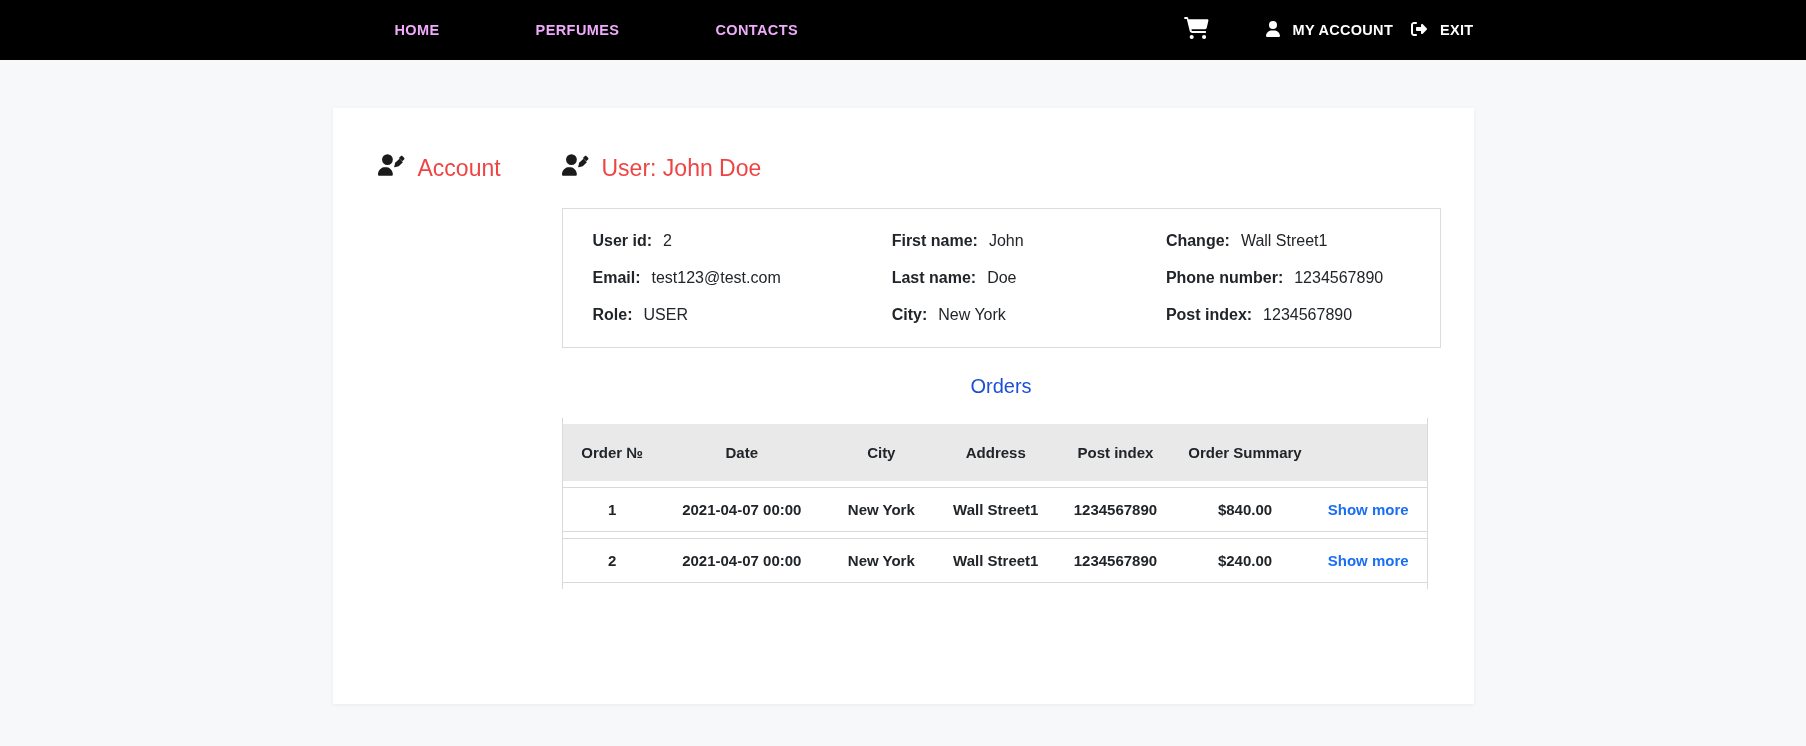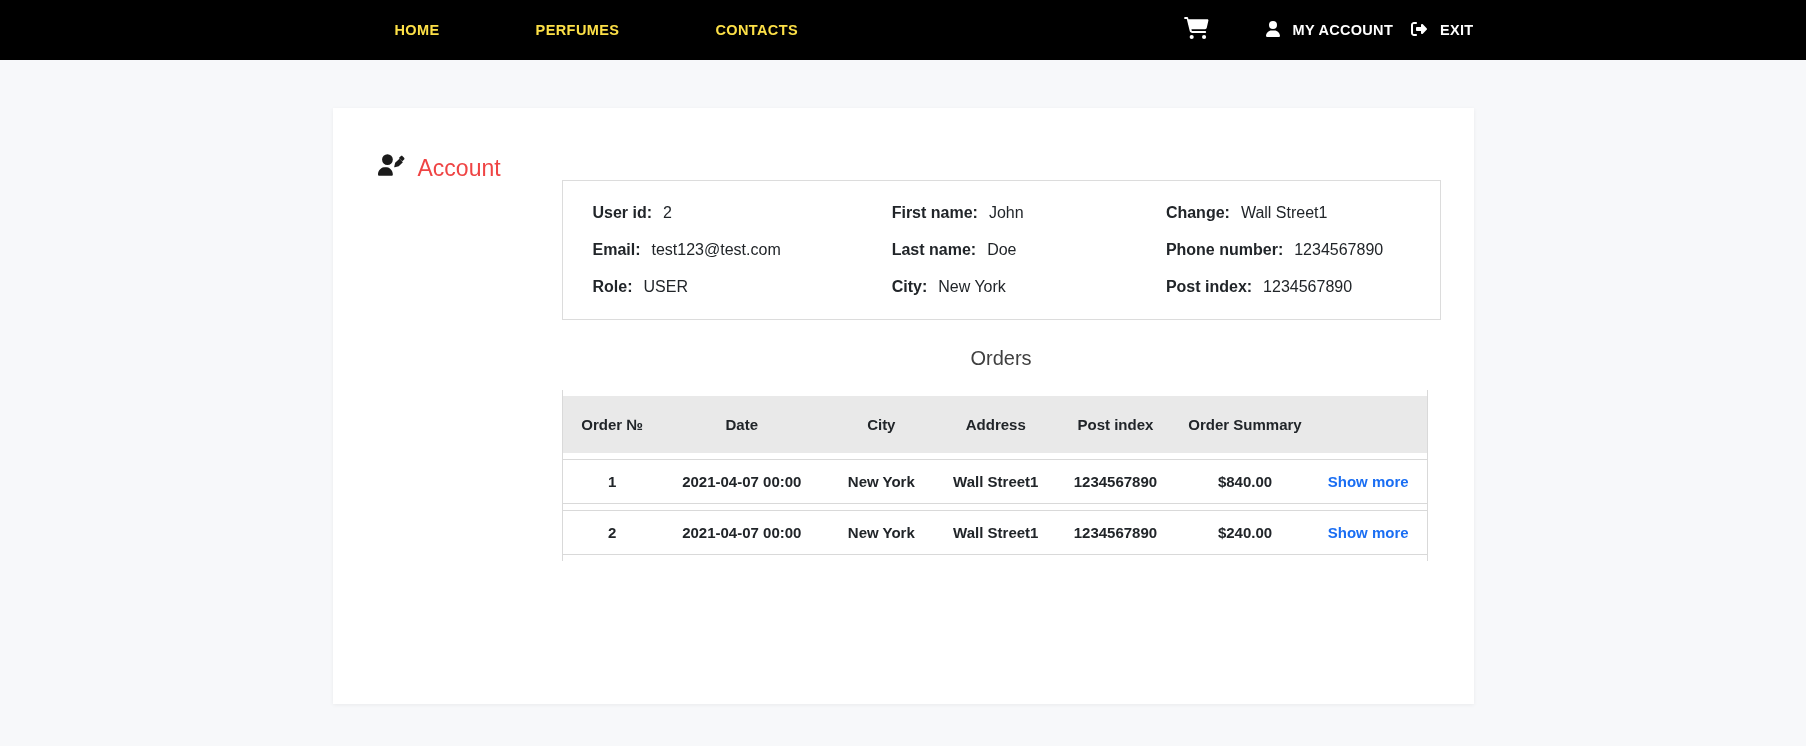--- a/index.html
+++ b/index.html
@@ -9,21 +9,21 @@
     background:#f7f8fa;
     font-family:"Liberation Sans", sans-serif;
     color:#212529;
     overflow:hidden;
   }
   
   .navbar { background:#000; height:60px; display:flex; align-items:center; }
   .nav-inner { width:1141px; margin:0 auto; display:flex; align-items:center; }
   .nav-links { display:flex; gap:96px; padding-left:62px; }
   .nav-link {
-    color:#fde047; font-size:14.5px; font-weight:700; letter-spacing:.4px;
+    color:#f0abfc; font-size:14.5px; font-weight:700; letter-spacing:.4px;
     text-decoration:none; cursor:pointer;
   }
   .nav-right { margin-left:auto; display:flex; align-items:center; }
   .nav-icon-btn { display:flex; align-items:center; cursor:pointer; text-decoration:none; }
   .nav-icon-btn svg { fill:#fff; }
   .cart-btn { margin-right:56px; }
   .account-link, .exit-link {
     display:flex; align-items:center; gap:12px;
     color:#fff; font-size:14.5px; font-weight:700; letter-spacing:.3px;
     text-decoration:none; cursor:pointer;
@@ -63,21 +63,21 @@
     grid-template-rows:repeat(3,auto);
     grid-auto-flow:column;
     row-gap:19px;
   }
   .field { font-size:16px; white-space:nowrap; }
   .field .flabel { font-weight:700; margin-right:11px; }
   .field .fvalue { font-weight:400; color:#212529; }
 
   .orders-title {
     text-align:center; font-size:20px; font-weight:500;
-    margin:27px 0 20px; color:#404040;
+    margin:27px 0 20px; color:#1d4ed8;
   }
   .orders-table {
     width:calc(100% - 13px);
     border-collapse:separate; border-spacing:0 6px;
     border-left:1px solid #d9d9d9; border-right:1px solid #d9d9d9;
   }
   .orders-table th {
     background:#e9e9e9; font-size:15px; font-weight:700;
     padding:20px 6px; text-align:center; white-space:nowrap;
   }
@@ -139,20 +139,29 @@
         <svg width="27" height="22" viewBox="0 0 640 512">
             <path d="M224 256A128 128 0 1 0 224 0a128 128 0 1 0 0 256zm-45.7 48C79.8 304 0 383.8 0 482.3 0 498.7 13.3 512 29.7 512H322.3c16.4 0 29.7-13.3 29.7-29.7 0-98.5-79.8-178.3-178.3-178.3H178.3z"></path>
             <path d="M618.3 81.3l-35.6-35.6c-12.5-12.5-32.8-12.5-45.3 0l-42.7 42.7 80.9 80.9 42.7-42.7c12.5-12.5 12.5-32.8 0-45.3zM406.6 203.7l-22.2 91.2c-2.3 9.4 6.2 17.9 15.6 15.6l91.2-22.2 98.3-98.3-80.9-80.9-102 94.6z"></path>
           </svg>
       </span>
       <span>Account</span>
     </div>
   </aside>
 
   <section class="content">
+    <div class="panel-title">
+      <span>
+        <svg width="27" height="22" viewBox="0 0 640 512">
+            <path d="M224 256A128 128 0 1 0 224 0a128 128 0 1 0 0 256zm-45.7 48C79.8 304 0 383.8 0 482.3 0 498.7 13.3 512 29.7 512H322.3c16.4 0 29.7-13.3 29.7-29.7 0-98.5-79.8-178.3-178.3-178.3H178.3z"></path>
+            <path d="M618.3 81.3l-35.6-35.6c-12.5-12.5-32.8-12.5-45.3 0l-42.7 42.7 80.9 80.9 42.7-42.7c12.5-12.5 12.5-32.8 0-45.3zM406.6 203.7l-22.2 91.2c-2.3 9.4 6.2 17.9 15.6 15.6l91.2-22.2 98.3-98.3-80.9-80.9-102 94.6z"></path>
+          </svg>
+      </span>
+      <span>User: John Doe</span>
+    </div>
 
     <div class="info-panel">
       <div class="field"><span class="flabel">User id:</span><span class="fvalue">2</span></div>
       <div class="field"><span class="flabel">Email:</span><span class="fvalue">test123@test.com</span></div>
       <div class="field"><span class="flabel">Role:</span><span class="fvalue">USER</span></div>
       <div class="field"><span class="flabel">First name:</span><span class="fvalue">John</span></div>
       <div class="field"><span class="flabel">Last name:</span><span class="fvalue">Doe</span></div>
       <div class="field"><span class="flabel">City:</span><span class="fvalue">New York</span></div>
       <div class="field"><span class="flabel">Change:</span><span class="fvalue">Wall Street1</span></div>
       <div class="field"><span class="flabel">Phone number:</span><span class="fvalue">1234567890</span></div>

